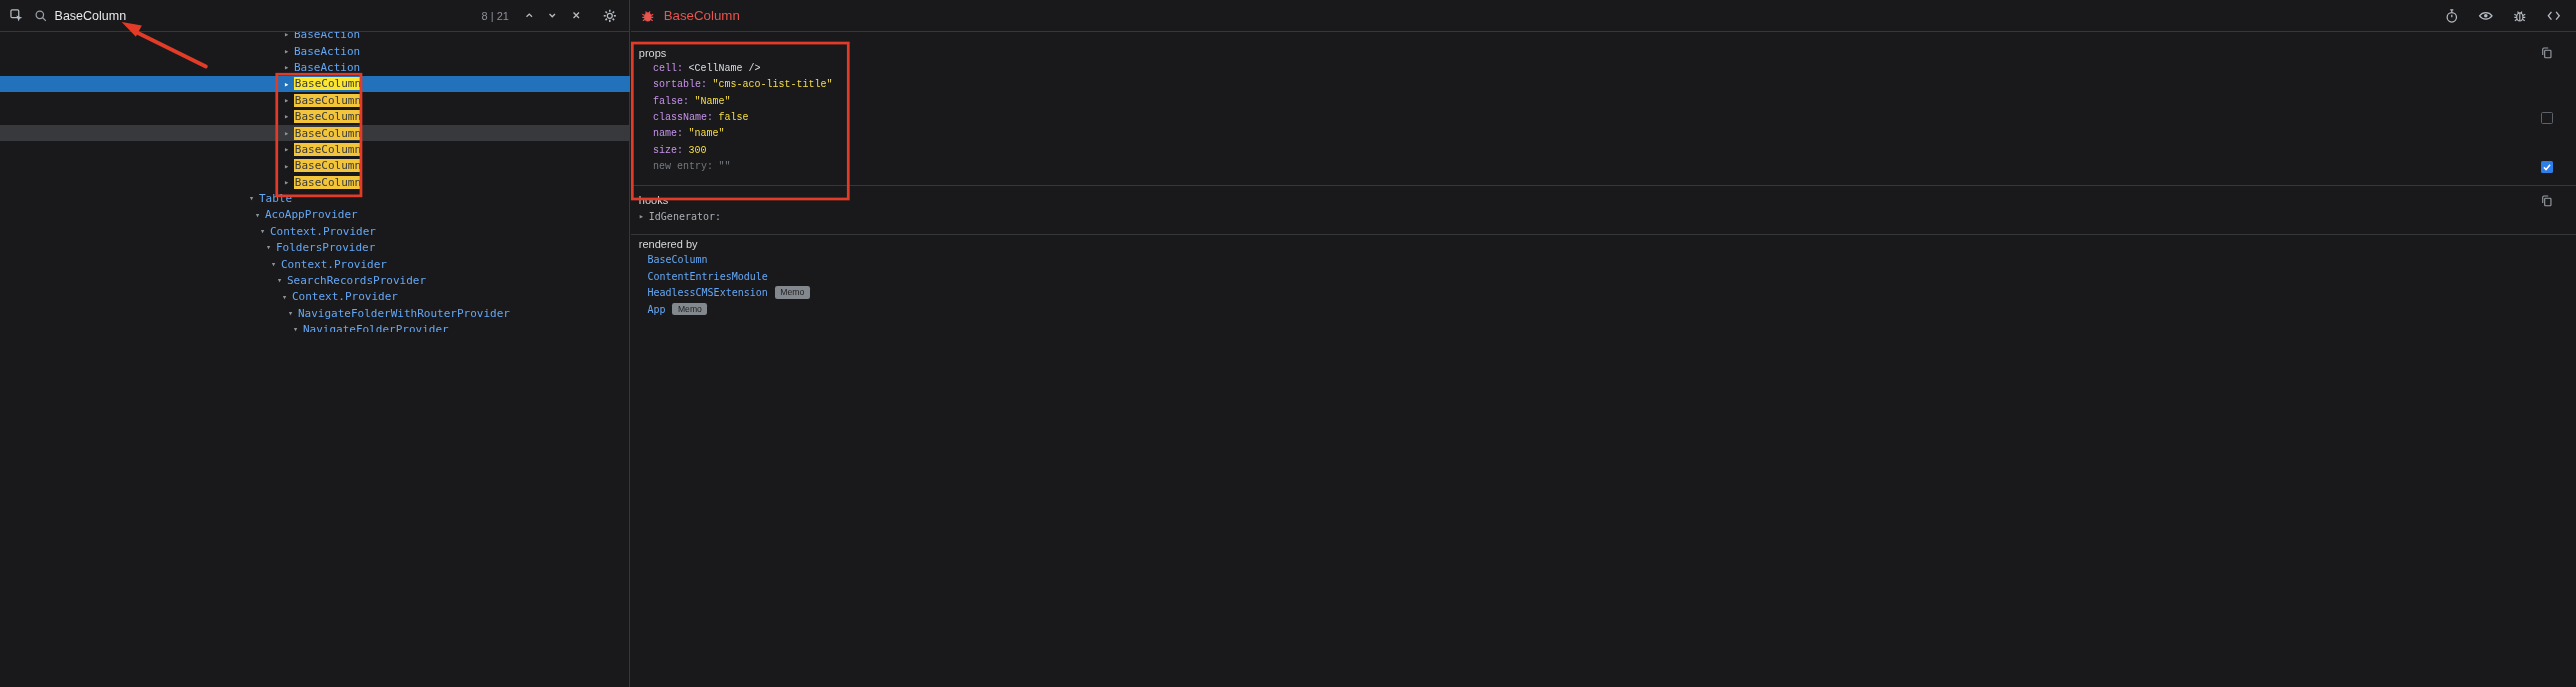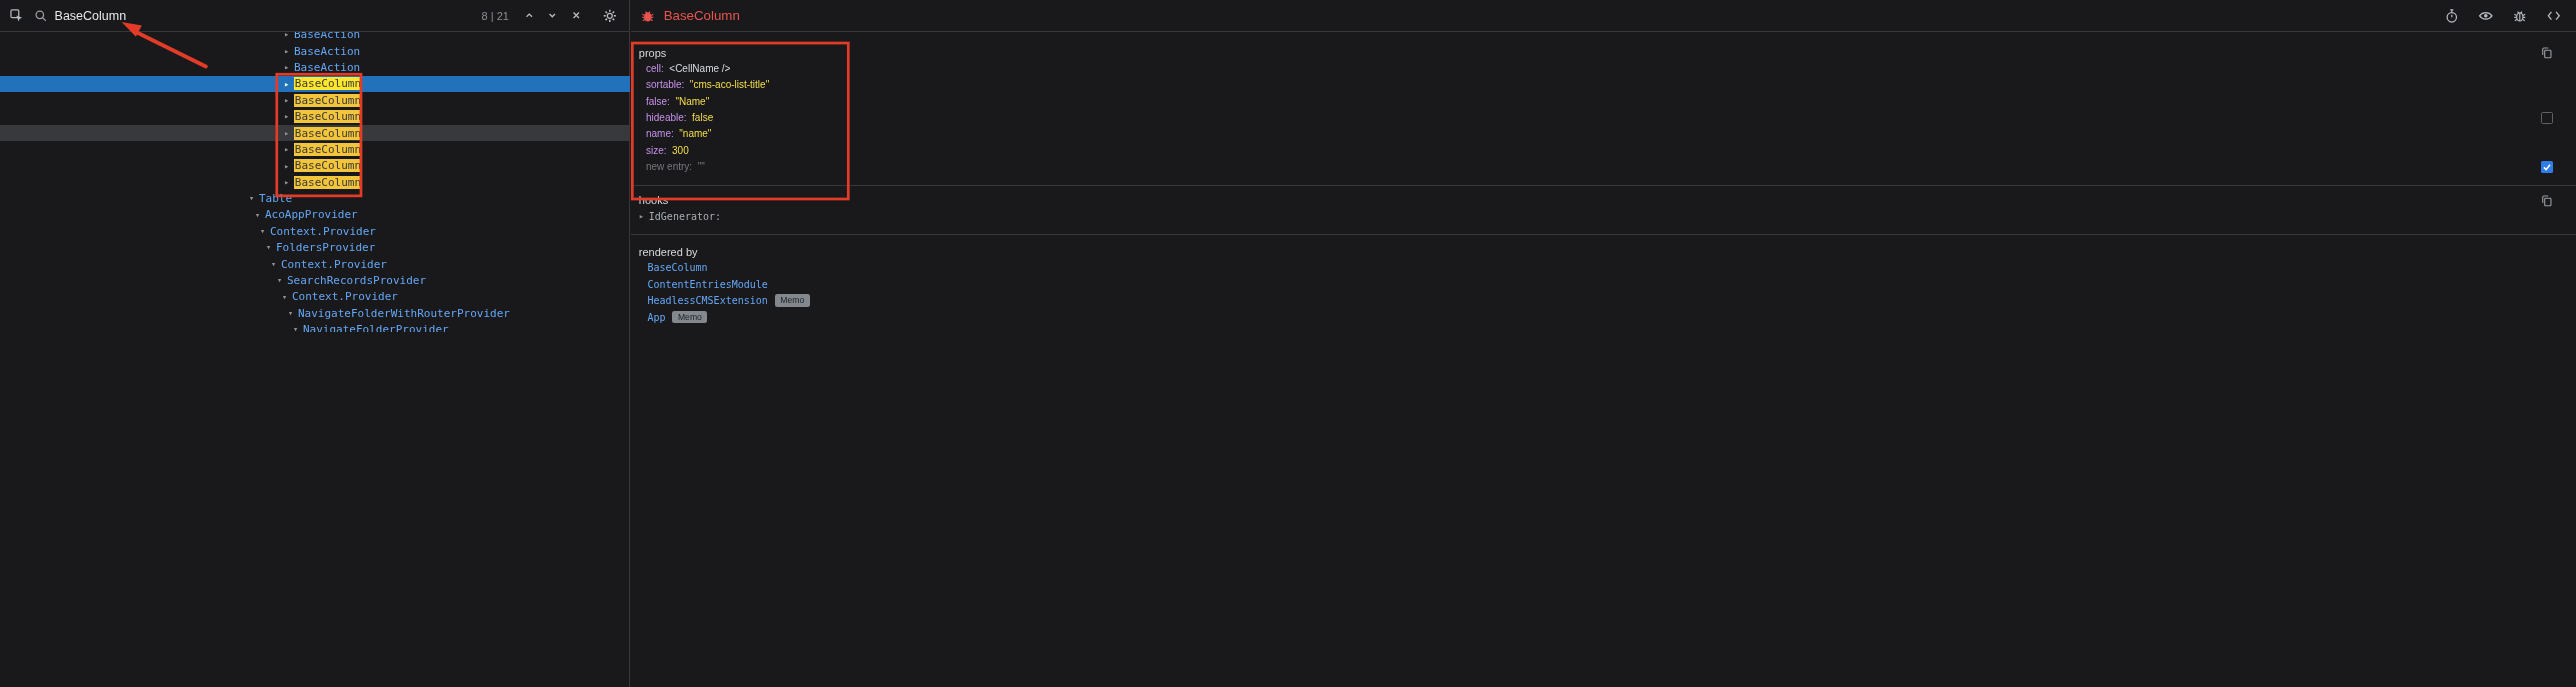--- a/index.html
+++ b/index.html
@@ -35,24 +35,24 @@
   .right-toolbar{padding:0 12.5px 0 7.8px;gap:6.2px}
   .rtitle{color:#e8544e;font-size:13.3px;white-space:nowrap}
   .spacer{flex:1}
   .rt-icons{display:flex;gap:15.6px;align-items:center}
   .sections{position:absolute;top:32px;left:0;right:0}
   .section{border-bottom:0.8px solid #35383b;padding-bottom:9.4px}
   .section.last{border-bottom:none;padding-bottom:0}
   .sec-head{display:flex;align-items:center;justify-content:space-between;height:16.4px;padding:0 20px 0 7.8px}
   .sec-head.props-head{margin-top:12.5px}
   .sec-head.hooks-head{margin-top:6.2px}
-  .sec-head.rendered-head{margin-top:8px}
+  .sec-head.rendered-head{margin-top:0}
   .sec-title{color:#d6d9dc;font-size:11px}
-  .prow{height:16.4px;line-height:16.4px;padding-left:15px;white-space:pre;
-        font-family:Liberation Sans, sans-serif;font-size:10px;cursor:default}
+  .prow{height:16.4px;line-height:16.4px;padding-left:22px;white-space:pre;
+        font-family:Liberation Mono, monospace;font-size:10px;cursor:default}
   .pkey{color:#c792ea}
   .pval{margin-left:5.5px}
   .v-str,.v-num,.v-bool{color:#f7df4b}
   .v-jsx{color:#d9dee3}
   .prow.newentry .pkey,.prow.newentry .pval{color:#74797e}
   .hrow{height:16.4px;display:flex;align-items:center;padding-left:7.8px;white-space:pre;
         font-family:"DejaVu Sans Mono","Liberation Mono",monospace;font-size:10px}
   .hname{color:#a8aeb4}
   .rrow{height:16.4px;display:flex;align-items:center;padding-left:16.4px;white-space:pre;
         font-family:"DejaVu Sans Mono","Liberation Mono",monospace;font-size:10px;cursor:pointer}
@@ -251,21 +251,21 @@
           <span class="tbicon">
             <svg class="icn" width="13.3" height="13.3" viewBox="0 0 17 17" fill="none" stroke="#9aa0a6" stroke-width="1.4">
               <rect x="6" y="5.5" width="8" height="9.5" rx="1"></rect>
               <path d="M3.5 11.5 V4 a1.5 1.5 0 0 1 1.5 -1.5 H10.5"></path>
             </svg>
           </span>
         </div>
         <div class="prow"><span class="pkey">cell:</span><span class="pval v-jsx">&lt;CellName /&gt;</span></div>
         <div class="prow"><span class="pkey">sortable:</span><span class="pval v-str">"cms-aco-list-title"</span></div>
         <div class="prow"><span class="pkey">false:</span><span class="pval v-str">"Name"</span></div>
-        <div class="prow"><span class="pkey">hideable:</span><span class="pval v-bool">false</span></div>
+        <div class="prow"><span class="pkey">className:</span><span class="pval v-bool">false</span></div>
         <div class="prow"><span class="pkey">name:</span><span class="pval v-str">"name"</span></div>
         <div class="prow"><span class="pkey">size:</span><span class="pval v-num">300</span></div>
         <div class="prow newentry"><span class="pkey">new entry:</span><span class="pval">""</span></div>
       </div>
 
       <div class="section">
         <div class="sec-head hooks-head">
           <span class="sec-title">hooks</span>
           <span class="tbicon">
             <svg class="icn" width="13.3" height="13.3" viewBox="0 0 17 17" fill="none" stroke="#9aa0a6" stroke-width="1.4">

